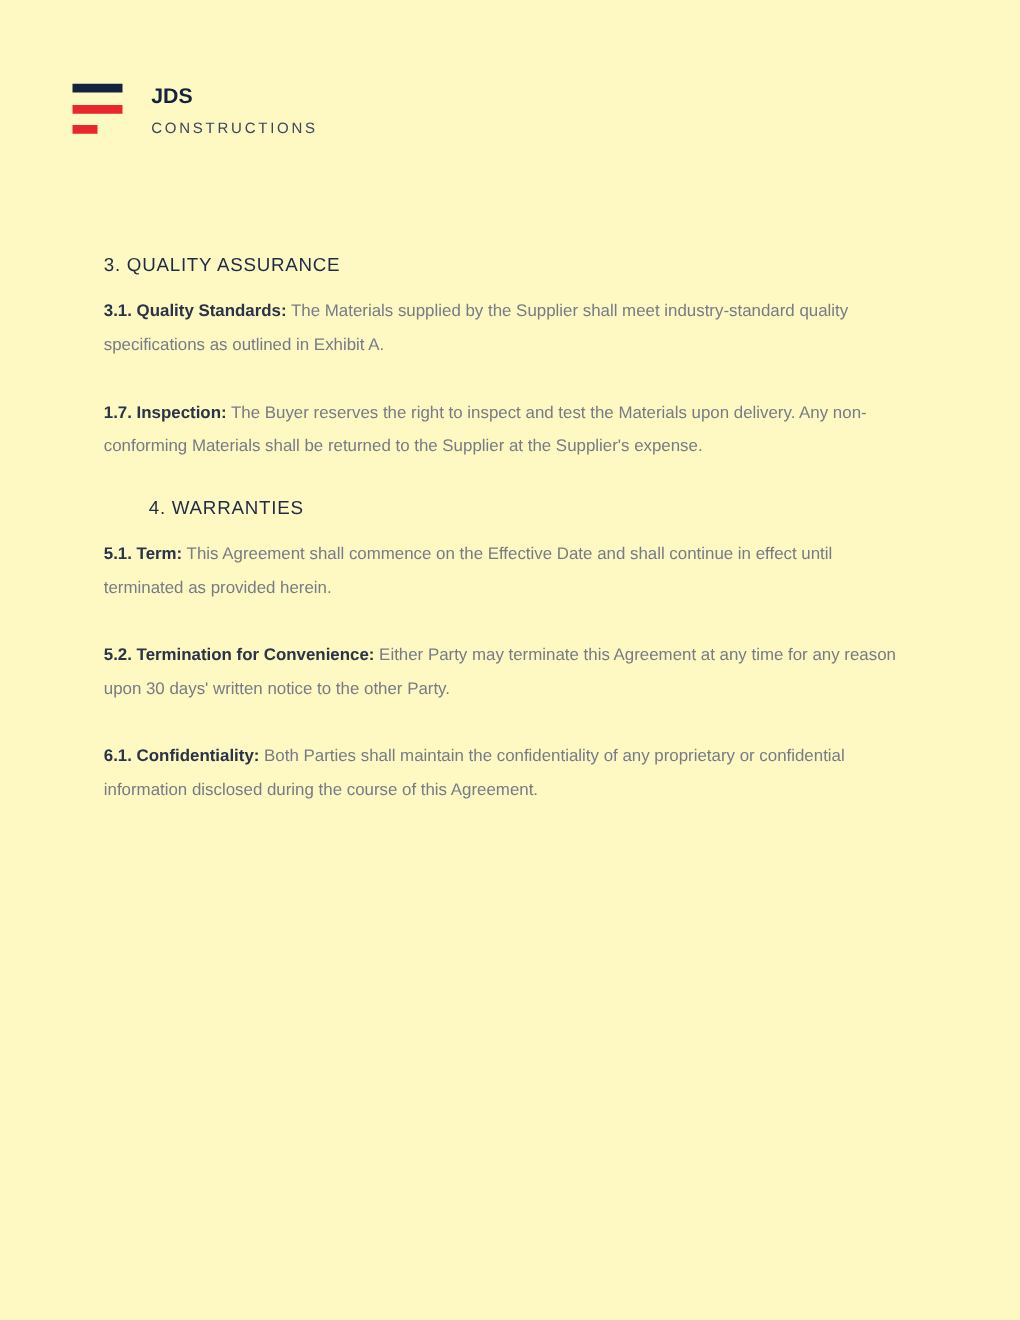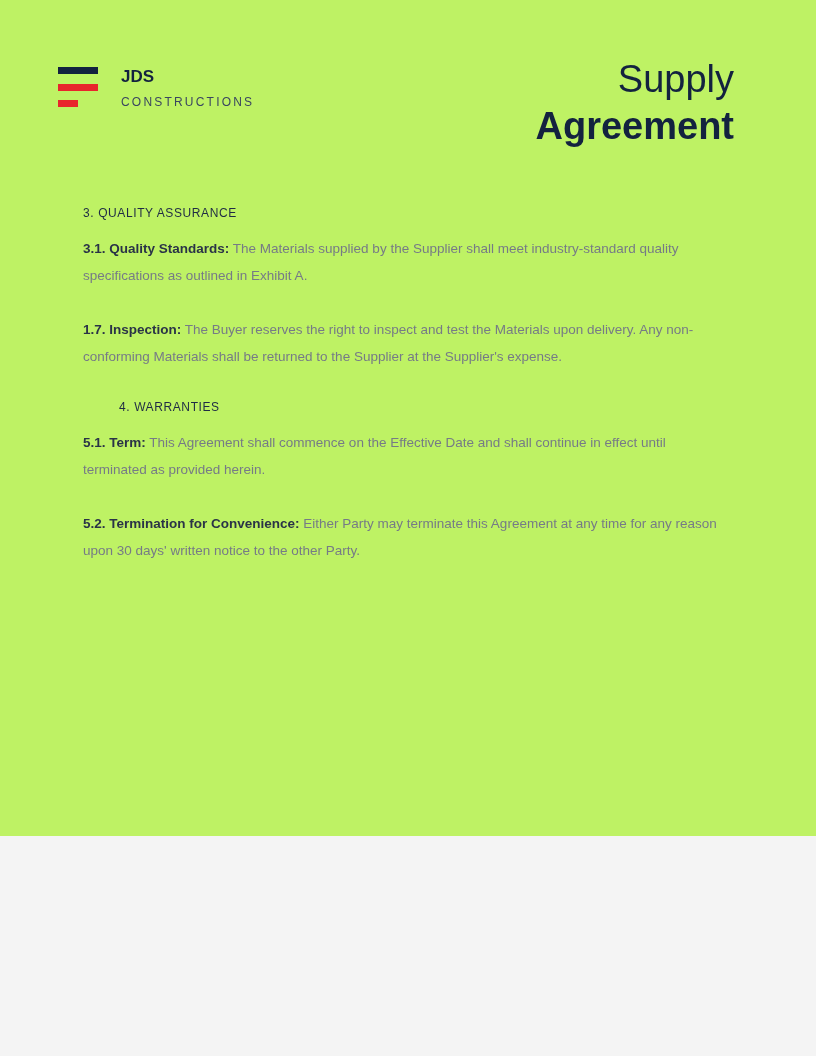--- a/index.html
+++ b/index.html
@@ -6,22 +6,22 @@
     html, body {
       width: 816px;
       height: 1056px;
       background: #f4f4f4;
       font-family: "Liberation Sans", "DejaVu Sans", sans-serif;
       overflow: hidden;
     }
     .page {
       position: relative;
       width: 816px;
-      height: 836px;
-      background: #bef264;
+      height: 1056px;
+      background: #fef9c3;
     }
     
     .logo {
       position: absolute;
       left: 58px;
       top: 67px;
       width: 40px;
       height: 42px;
     }
     .logo .bar {
@@ -75,21 +75,21 @@
 
     
     .content {
       position: absolute;
       left: 83px;
       top: 203px;
       width: 650px;
     }
     .section { margin-bottom: 0; }
     .section-heading {
-      font-size: 12px;
+      font-size: 15px;
       letter-spacing: 0.6px;
       color: #1f2b45;
       line-height: 20px;
       margin-bottom: 12px;
     }
     .clause {
       font-size: 13.5px;
       line-height: 27px;
       color: #767b86;
       margin-bottom: 27px;
@@ -112,39 +112,36 @@
     <div class="bar bar1"></div>
     <div class="bar bar2"></div>
     <div class="bar bar3"></div>
   </div>
 
   <div class="brand">
     <span class="brand-name">JDS</span>
     <span class="brand-sub">CONSTRUCTIONS</span>
   </div>
 
-  <div class="doc-title">
-    <span class="t1">Supply</span>
-    <span class="t2">Agreement</span>
-  </div>
 
   <div class="content">
 
     <div class="section sec-3">
       <div class="section-heading">3. QUALITY ASSURANCE</div>
       <p class="clause"><span class="label">3.1. Quality Standards:</span><span> The Materials supplied by the Supplier shall meet industry-standard quality specifications as outlined in Exhibit A.</span></p>
       <p class="clause"><span class="label">1.7. Inspection:</span><span> The Buyer reserves the right to inspect and test the Materials upon delivery. Any non-conforming Materials shall be returned to the Supplier at the Supplier's expense.</span></p>
     </div>
 
     <div class="section sec-4">
       <div class="section-heading">4. WARRANTIES</div>
     </div>
 
     <div class="section sec-5">
       <p class="clause"><span class="label">5.1. Term:</span><span> This Agreement shall commence on the Effective Date and shall continue in effect until terminated as provided herein.</span></p>
       <p class="clause"><span class="label">5.2. Termination for Convenience:</span><span> Either Party may terminate this Agreement at any time for any reason upon 30 days' written notice to the other Party.</span></p>
     </div>
 
     <div class="section sec-6">
+      <p class="clause"><span class="label">6.1. Confidentiality:</span><span> Both Parties shall maintain the confidentiality of any proprietary or confidential information disclosed during the course of this Agreement.</span></p>
     </div>
 
   </div>
 </div>
 
 </body></html>

